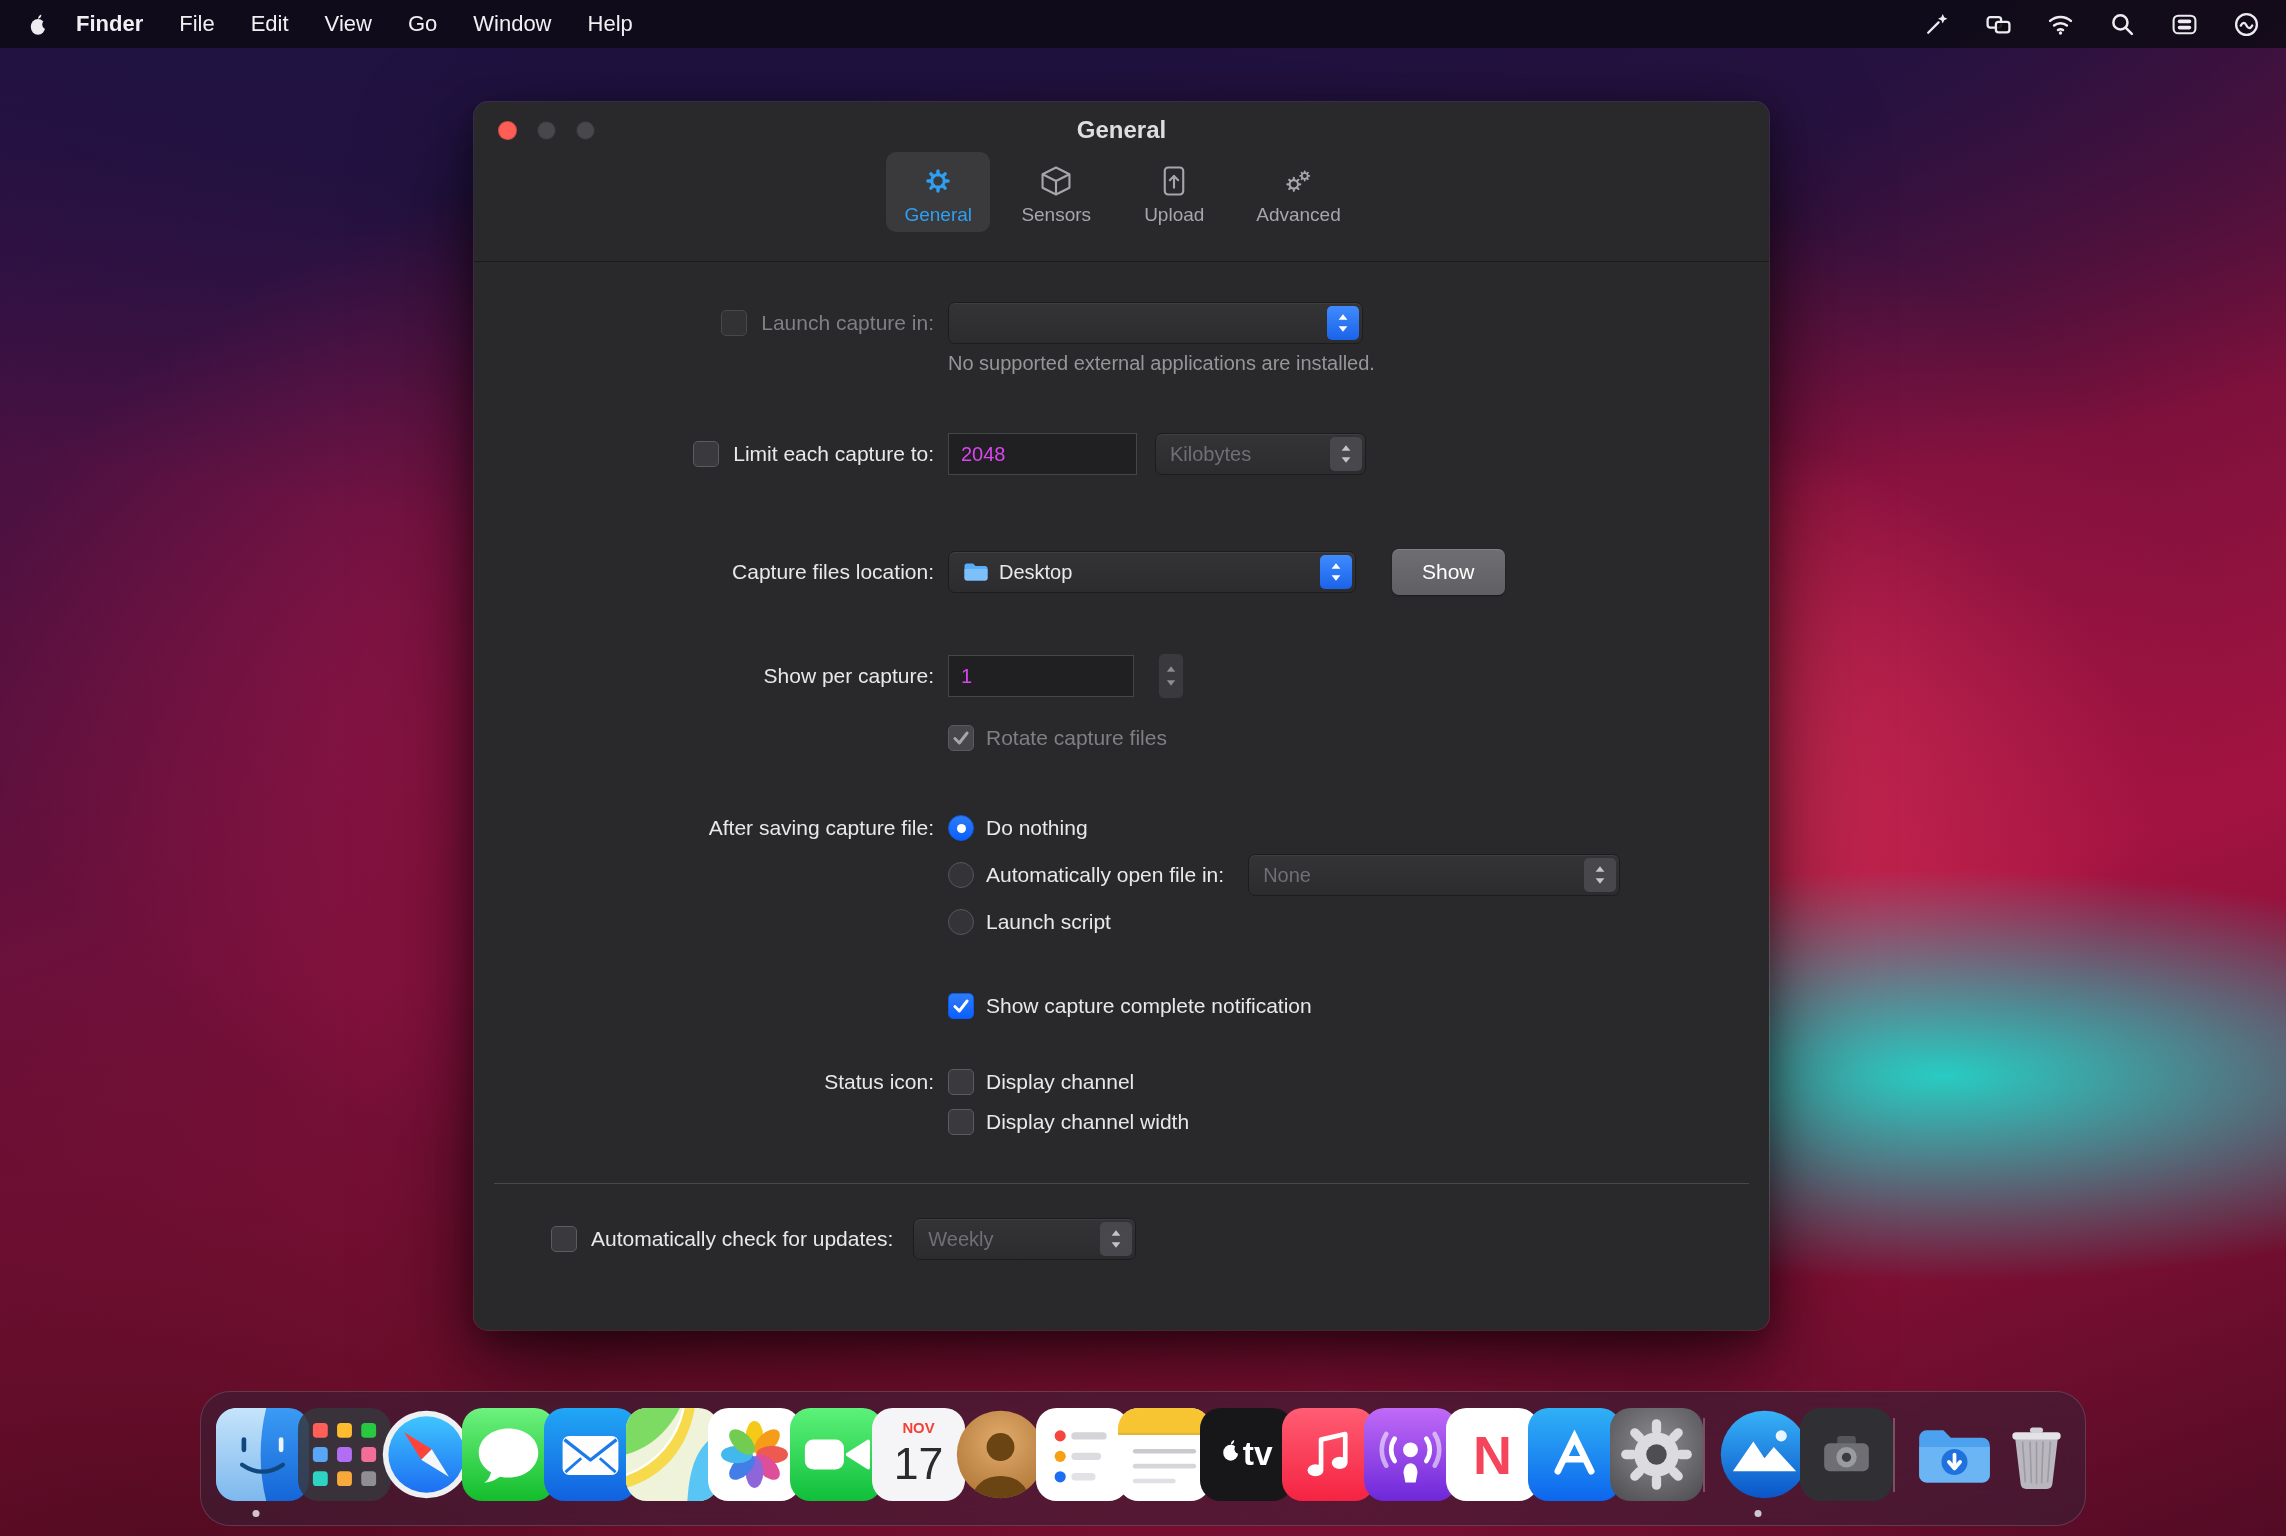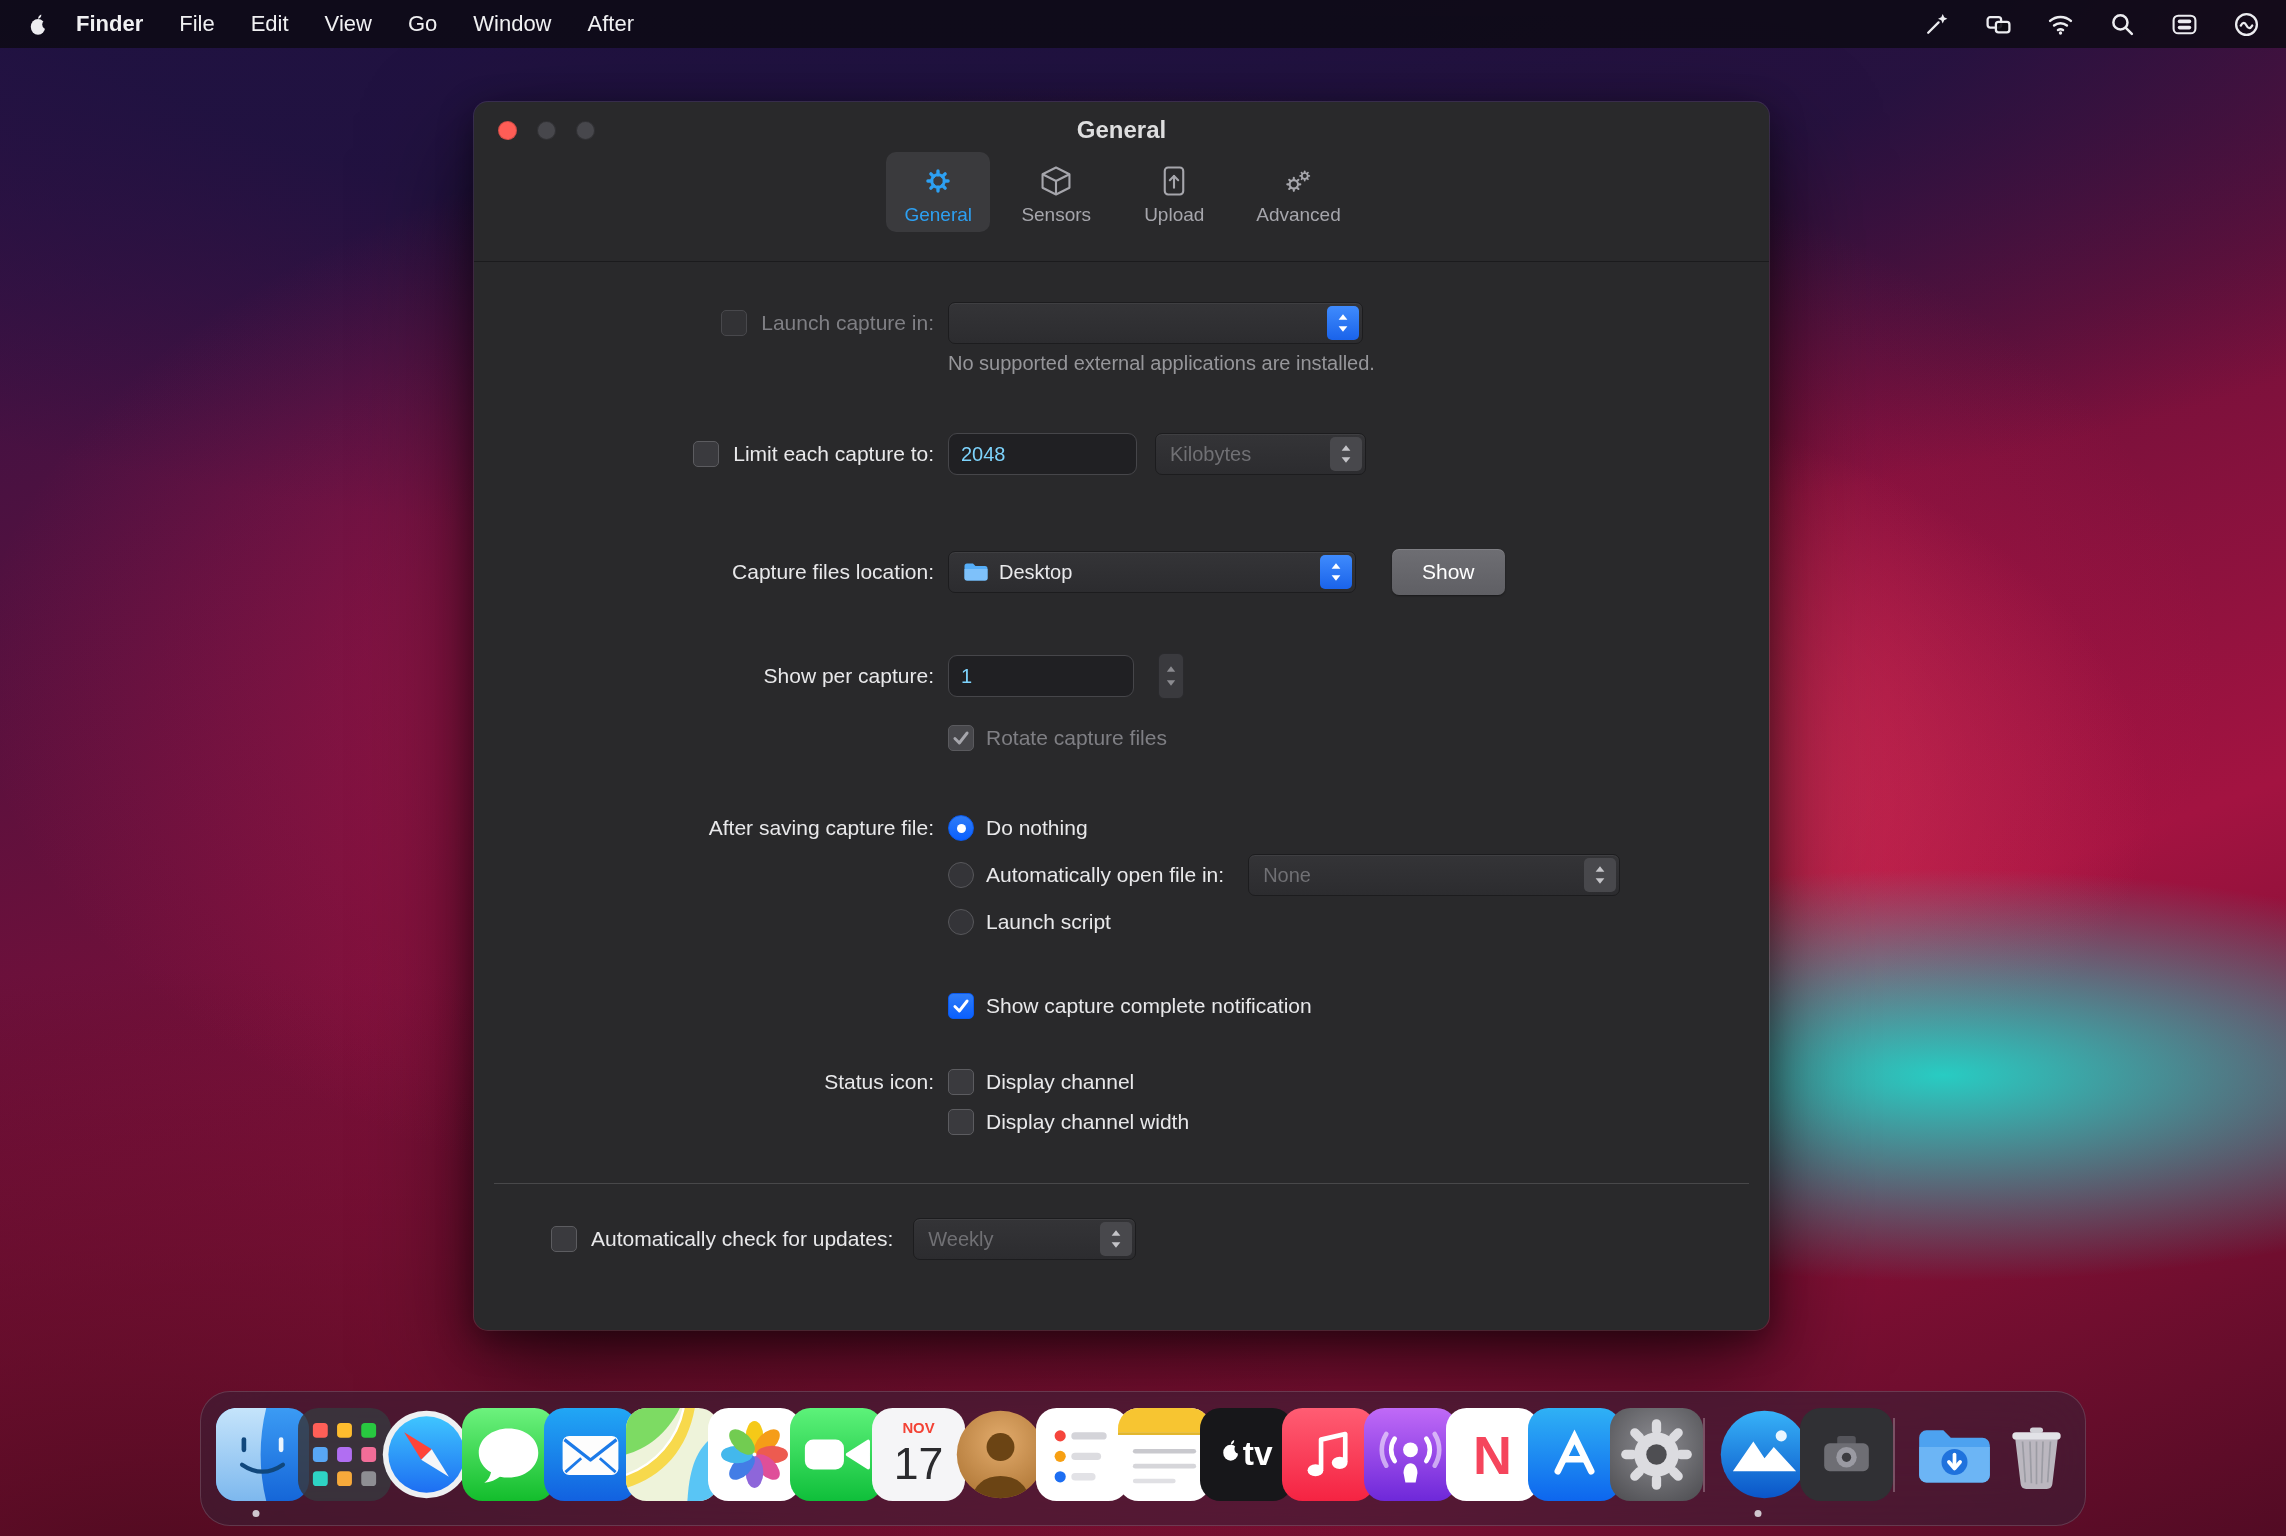--- a/index.html
+++ b/index.html
@@ -66,21 +66,21 @@
   .cb.checked-blue { background:linear-gradient(#2f7cf6,#0a60ff); border-color:#0a5aef; }
   .cb svg { width:20px; height:20px; }
 
   .radio { width:26px; height:26px; border-radius:50%; background:#343438; border:1px solid #57575b; flex:none;
            display:flex; align-items:center; justify-content:center; }
   .radio.on { background:linear-gradient(#2f7cf6,#0a60ff); border-color:#0a5aef; }
   .radio .dot { width:9px; height:9px; border-radius:50%; background:#fff; }
 
   .field { height:42px; background:#202023; border:1px solid #56565a; color:#77777c; font-size:20px;
            display:flex; align-items:center; padding:0 12px; }
-  .field.disabled { border-color:#46464a; color:#7dd3fc;border-radius:9px; }
+  .field.disabled { border-color:#46464a; color:#d946ef; }
 
   .popup { position:relative; height:42px; background:linear-gradient(#343437,#2c2c2f);
            border:1px solid #1c1c1e; border-radius:7px; display:flex; align-items:center;
            padding:0 48px 0 14px; font-size:20px; color:#e9e9eb;
            box-shadow:inset 0 1px 0 rgba(255,255,255,0.06); }
   .popup .cap { position:absolute; top:3px; bottom:3px; right:3px; width:32px; border-radius:5px;
                 display:flex; align-items:center; justify-content:center; }
   .popup .cap svg { width:16px; height:26px; }
   .popup.cap-blue .cap { background:linear-gradient(#3f8bfd,#1a63ea); color:#fff; }
   .popup.cap-gray .cap { background:#48484c; color:#c4c4c8; }
@@ -128,21 +128,21 @@
         <path d="M11.2 6.4c-.3-1.9.9-3.6 2.8-4.1.3 1.8-1 3.7-2.8 4.1z"></path>
       </g>
     </svg>
   </span>
   <span class="menu-item app-name">Finder</span>
   <span class="menu-item">File</span>
   <span class="menu-item">Edit</span>
   <span class="menu-item">View</span>
   <span class="menu-item">Go</span>
   <span class="menu-item">Window</span>
-  <span class="menu-item">After</span>
+  <span class="menu-item">Help</span>
 
   <div class="menubar-right">
     <span class="status-icon">
       <svg viewBox="0 0 26 26" fill="none" stroke="#ececf0" stroke-width="2.2" stroke-linecap="round">
         <line x1="5" y1="21" x2="15" y2="11"></line>
         <path d="M19 3 l1.4 3.1 L23.5 7.5 l-3.1 1.4 L19 12 l-1.4-3.1 L14.5 7.5 l3.1-1.4 Z" fill="#ececf0" stroke="none"></path>
       </svg>
     </span>
     <span class="status-icon">
       <svg viewBox="0 0 26 26" fill="none" stroke="#ececf0" stroke-width="2.2">

